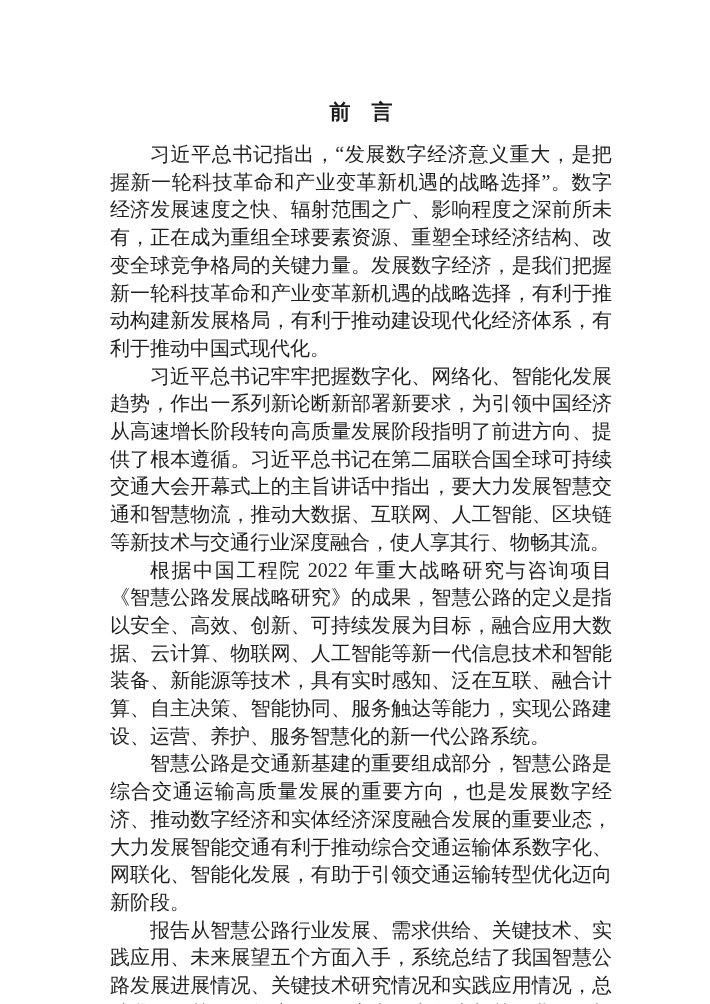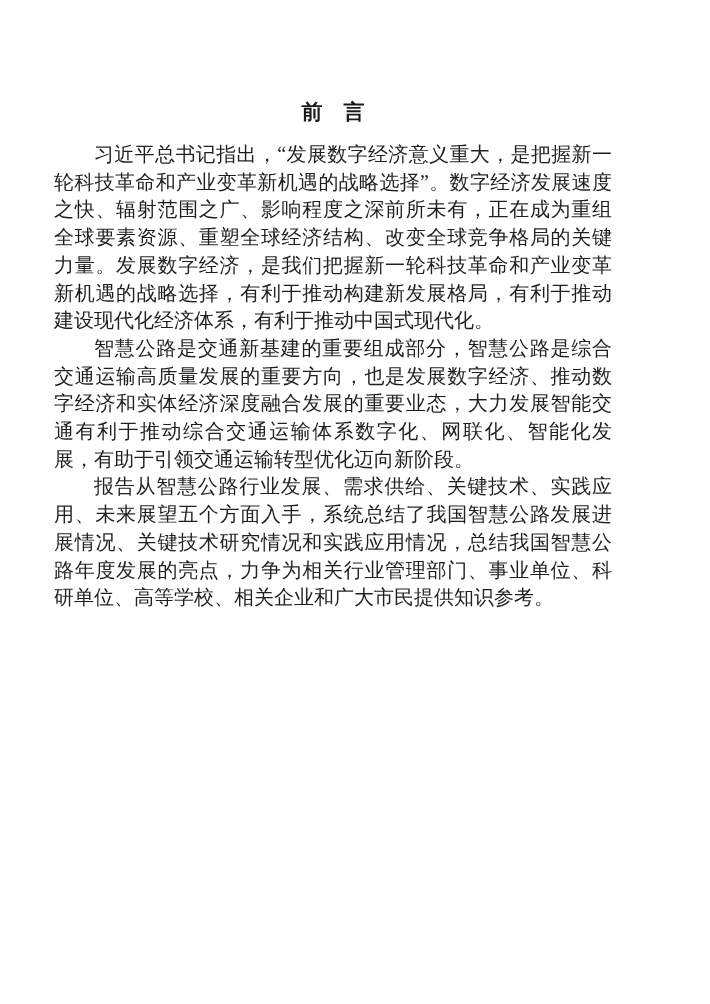--- a/index.html
+++ b/index.html
@@ -7,21 +7,21 @@
     padding: 0;
     background: #ffffff;
   }
   .page {
     position: relative;
     width: 710px;
     height: 1004px;
     margin: 0;
     background: #ffffff;
     box-sizing: border-box;
-    padding: 97px 98px 0 54px;
+    padding: 97px 98px 0 110px;
     font-family: "Liberation Serif", "DejaVu Serif", serif;
     color: #1f1f1f;
     overflow: hidden;
   }
   .doc-title {
     margin: 0 0 14px 0;
     font-size: 21px;
     line-height: 30px;
     font-weight: bold;
     text-align: center;
@@ -37,16 +37,18 @@
     color: #1f1f1f;
   }
 </style>
 </head>
 <body>
 
 <div class="page">
   <h1 class="doc-title">前　言</h1>
   <div class="doc-body">
     <p>习近平总书记指出，“发展数字经济意义重大，是把握新一轮科技革命和产业变革新机遇的战略选择”。数字经济发展速度之快、辐射范围之广、影响程度之深前所未有，正在成为重组全球要素资源、重塑全球经济结构、改变全球竞争格局的关键力量。发展数字经济，是我们把握新一轮科技革命和产业变革新机遇的战略选择，有利于推动构建新发展格局，有利于推动建设现代化经济体系，有利于推动中国式现代化。</p>
+    <p>习近平总书记牢牢把握数字化、网络化、智能化发展趋势，作出一系列新论断新部署新要求，为引领中国经济从高速增长阶段转向高质量发展阶段指明了前进方向、提供了根本遵循。习近平总书记在第二届联合国全球可持续交通大会开幕式上的主旨讲话中指出，要大力发展智慧交通和智慧物流，推动大数据、互联网、人工智能、区块链等新技术与交通行业深度融合，使人享其行、物畅其流。</p>
+    <p>根据中国工程院 2022 年重大战略研究与咨询项目《智慧公路发展战略研究》的成果，智慧公路的定义是指以安全、高效、创新、可持续发展为目标，融合应用大数据、云计算、物联网、人工智能等新一代信息技术和智能装备、新能源等技术，具有实时感知、泛在互联、融合计算、自主决策、智能协同、服务触达等能力，实现公路建设、运营、养护、服务智慧化的新一代公路系统。</p>
     <p>智慧公路是交通新基建的重要组成部分，智慧公路是综合交通运输高质量发展的重要方向，也是发展数字经济、推动数字经济和实体经济深度融合发展的重要业态，大力发展智能交通有利于推动综合交通运输体系数字化、网联化、智能化发展，有助于引领交通运输转型优化迈向新阶段。</p>
     <p>报告从智慧公路行业发展、需求供给、关键技术、实践应用、未来展望五个方面入手，系统总结了我国智慧公路发展进展情况、关键技术研究情况和实践应用情况，总结我国智慧公路年度发展的亮点，力争为相关行业管理部门、事业单位、科研单位、高等学校、相关企业和广大市民提供知识参考。</p>
   </div>
 </div>
 
 </body></html>

